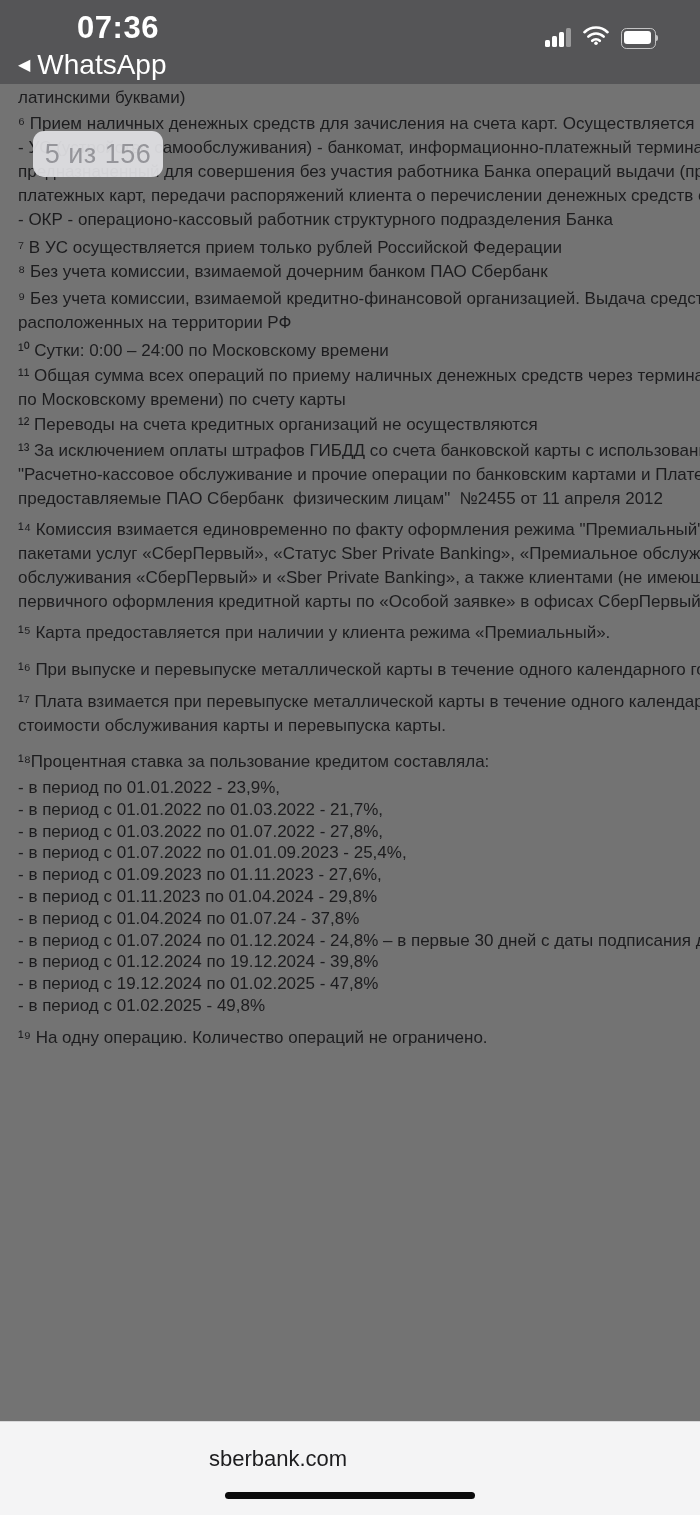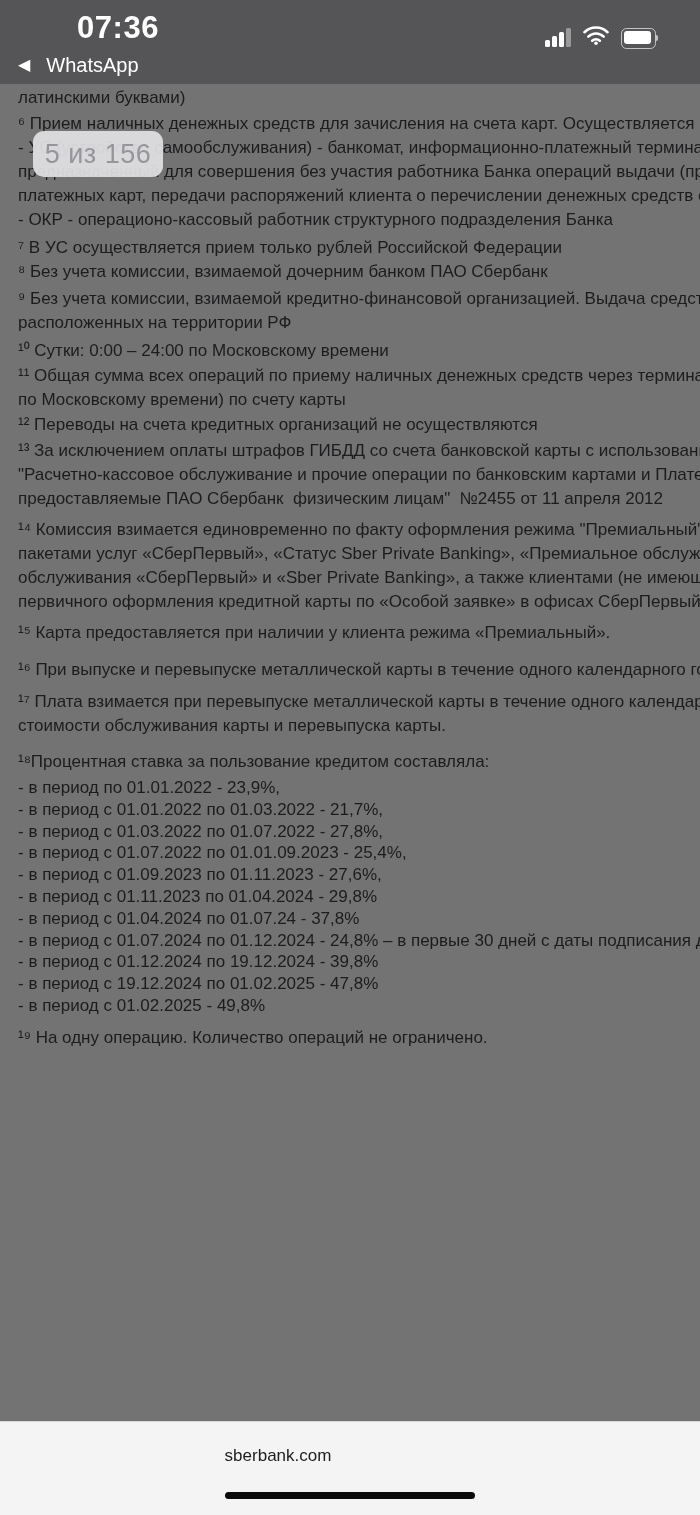--- a/index.html
+++ b/index.html
@@ -15,21 +15,21 @@
   }
   .sb-time{
     position:absolute;left:58px;top:10px;width:120px;text-align:center;
     font-size:31px;font-weight:700;letter-spacing:.5px;
   }
   .sb-back{
     position:absolute;left:18px;top:52px;height:26px;
     display:flex;align-items:center;gap:7px;cursor:pointer;
   }
   .sb-back .arrow{font-size:16px;line-height:1;}
-  .sb-back .lbl{font-size:20px;font-weight:400;margin-left:9px;}
+  .sb-back .lbl{font-size:28px;font-weight:400;}
   .sb-icons{
     position:absolute;right:40px;top:26px;display:flex;align-items:center;gap:12px;
   }
   .sig{display:flex;align-items:flex-end;gap:2px;height:19px;}
   .sig i{display:block;width:5px;border-radius:1.5px;background:#ffffff;}
   .sig i:nth-child(1){height:7px;}
   .sig i:nth-child(2){height:11px;}
   .sig i:nth-child(3){height:15px;}
   .sig i:nth-child(4){height:19px;background:rgba(255,255,255,.40);}
   .batt{position:relative;width:39px;height:19px;}
@@ -54,21 +54,21 @@
     display:flex;align-items:center;justify-content:center;
     color:#95959a;font-size:27px;font-weight:500;letter-spacing:.5px;
   }
   
   .bottom-bar{
     position:absolute;left:0;top:1421px;width:700px;height:94px;
     background:#f4f4f5;border-top:1px solid #d8d8da;box-sizing:border-box;z-index:30;
   }
   .url-label{
     position:absolute;left:0;top:24px;width:556px;text-align:center;
-    color:#1d1d1f;font-size:17px;font-weight:400;cursor:pointer;
+    color:#1d1d1f;font-size:22px;font-weight:400;cursor:pointer;
   }
   .home-indicator{
     position:absolute;left:225px;top:70px;width:250px;height:7px;border-radius:4px;
     background:#0b0b0c;cursor:grab;
   }
 </style>
 </head>
 <body>
 
 <div class="status-bar">

